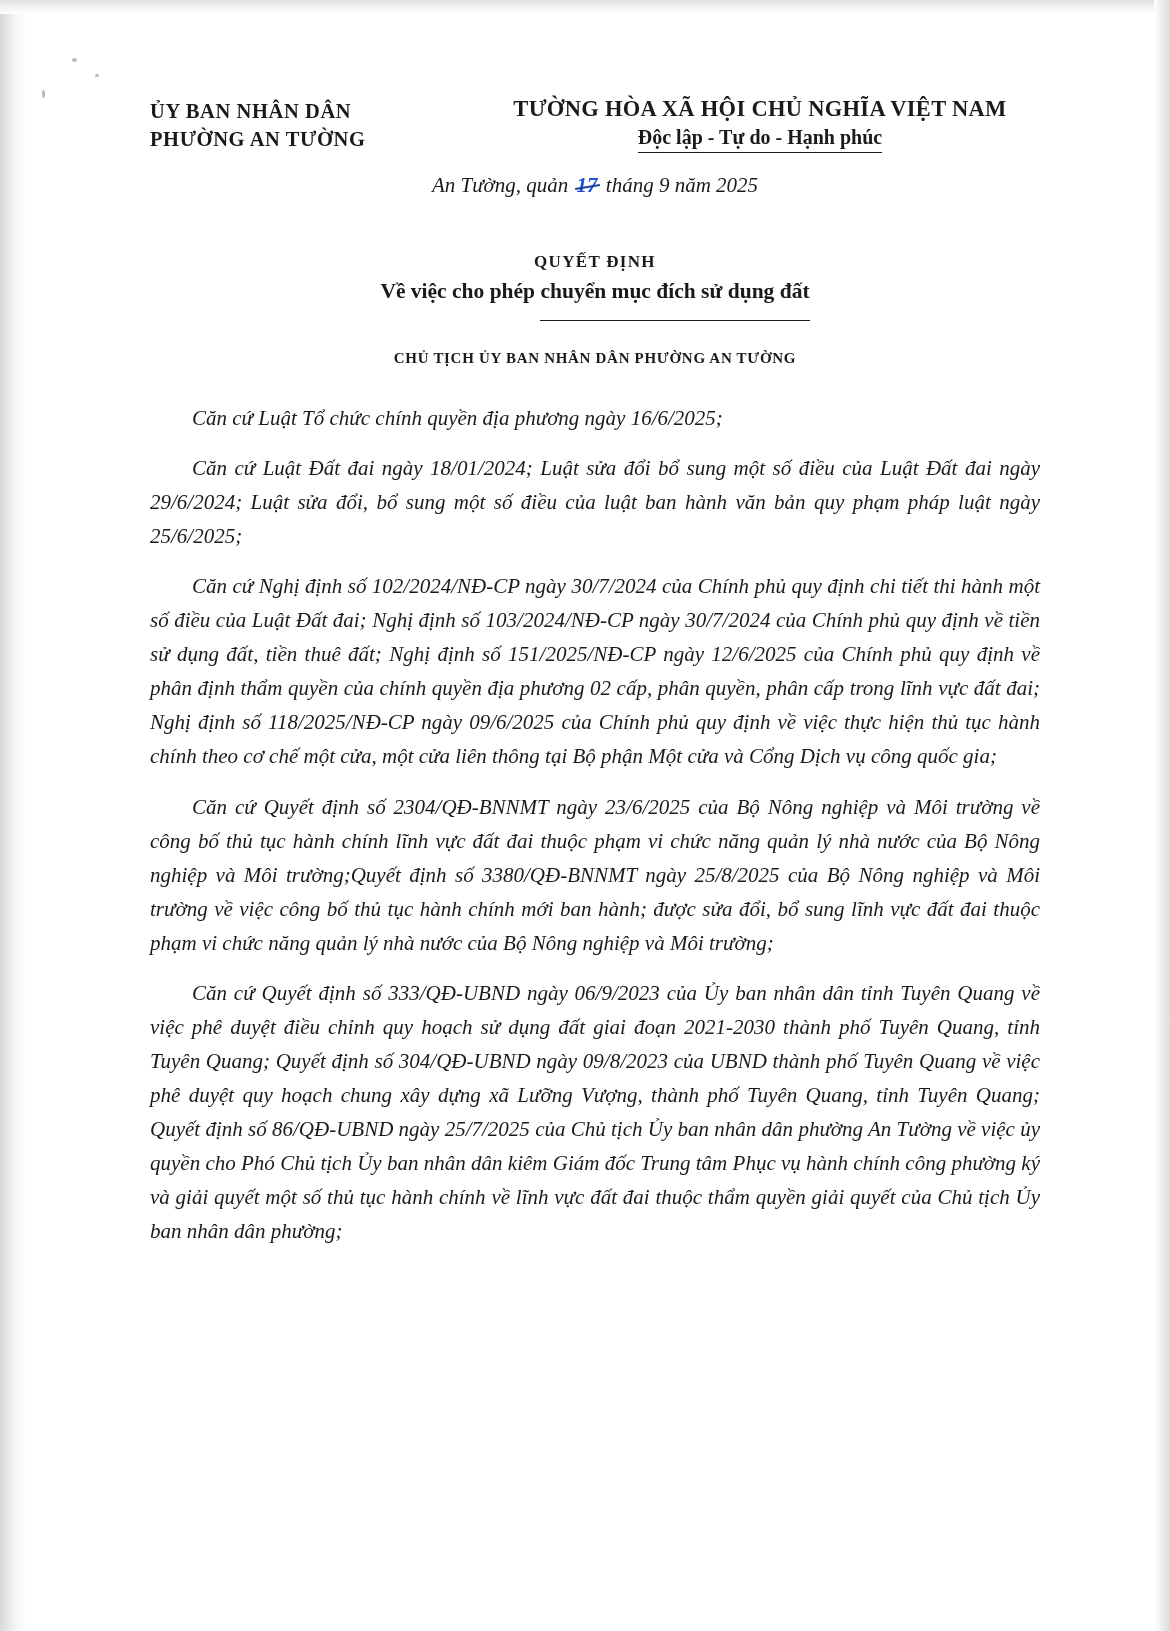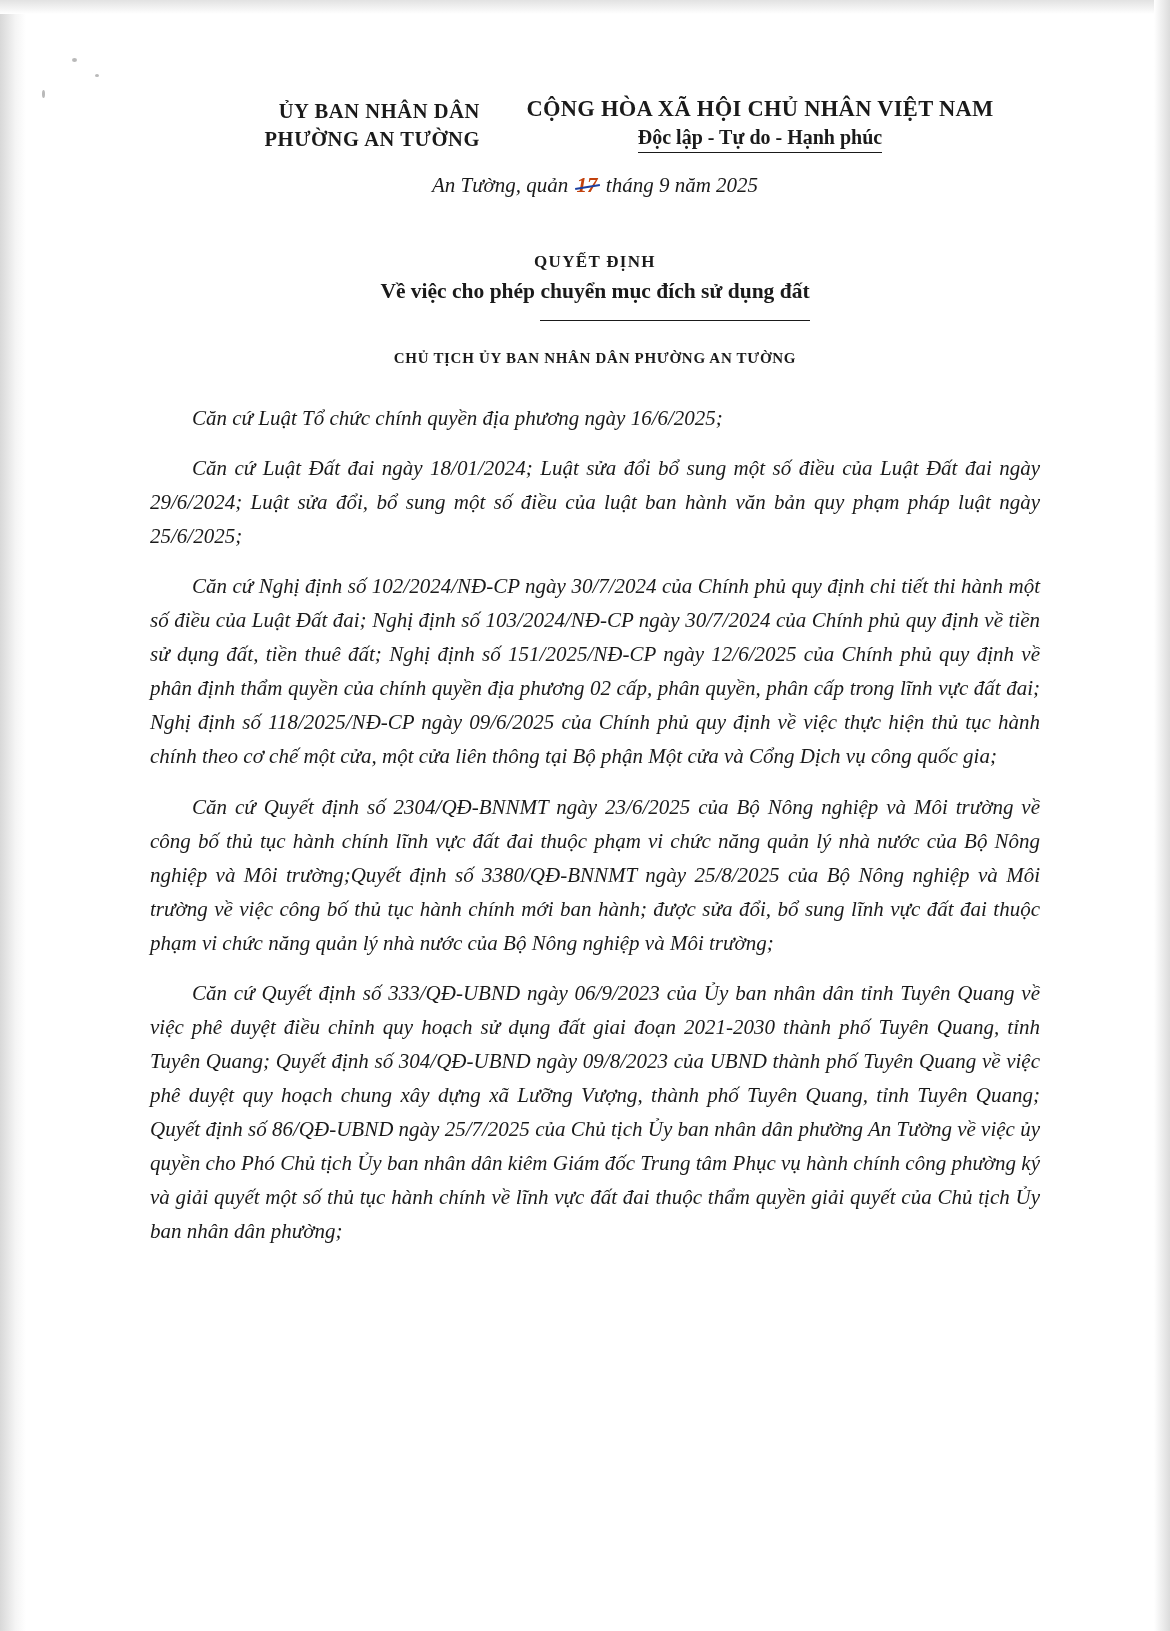--- a/index.html
+++ b/index.html
@@ -49,21 +49,21 @@
   }
 
   
   .header {
     display: flex;
     align-items: flex-start;
     justify-content: flex-start;
   }
   .header-left {
     width: 330px;
-    text-align: right;
+    text-align: left;
     padding-top: 18px;
   }
   .header-right {
     flex: 1;
     text-align: center;
     padding-top: 14px;
   }
   .org-line1 {
     font-weight: bold;
     font-size: 20.5px;
@@ -109,21 +109,21 @@
     font-size: 23px;
     padding: 0 1px;
   }
   .date-wrap {
     flex: 1;
     text-align: center;
     font-style: italic;
     font-size: 21px;
   }
   .day-ink {
-    color: #c2410c;
+    color: #1d4ed8;
     font-weight: bold;
     font-style: italic;
     position: relative;
     padding: 0 3px;
   }
   .day-ink::after {
     content: "";
     position: absolute;
     left: 1px;
     right: 1px;
@@ -189,21 +189,21 @@
   <div class="speck" style="left:42px;top:90px;width:3px;height:8px;"></div>
 
   <div class="content">
 
     <div class="header">
       <div class="header-left">
         <div class="org-line1">ỦY BAN NHÂN DÂN</div>
         <div class="org-line2">PHƯỜNG AN TƯỜNG</div>
       </div>
       <div class="header-right">
-        <div class="nation-line1">CỘNG HÒA XÃ HỘI CHỦ NHÂN VIỆT NAM</div>
+        <div class="nation-line1">TƯỜNG HÒA XÃ HỘI CHỦ NGHĨA VIỆT NAM</div>
         <div><span class="nation-line2">Độc lập - Tự do - Hạnh phúc</span></div>
       </div>
     </div>
 
     <div class="subhead">
       <div class="date-wrap">
         <span>An Tường, quản</span>
         <span class="day-ink">17</span>
         <span>tháng 9 năm 2025</span>
       </div>

